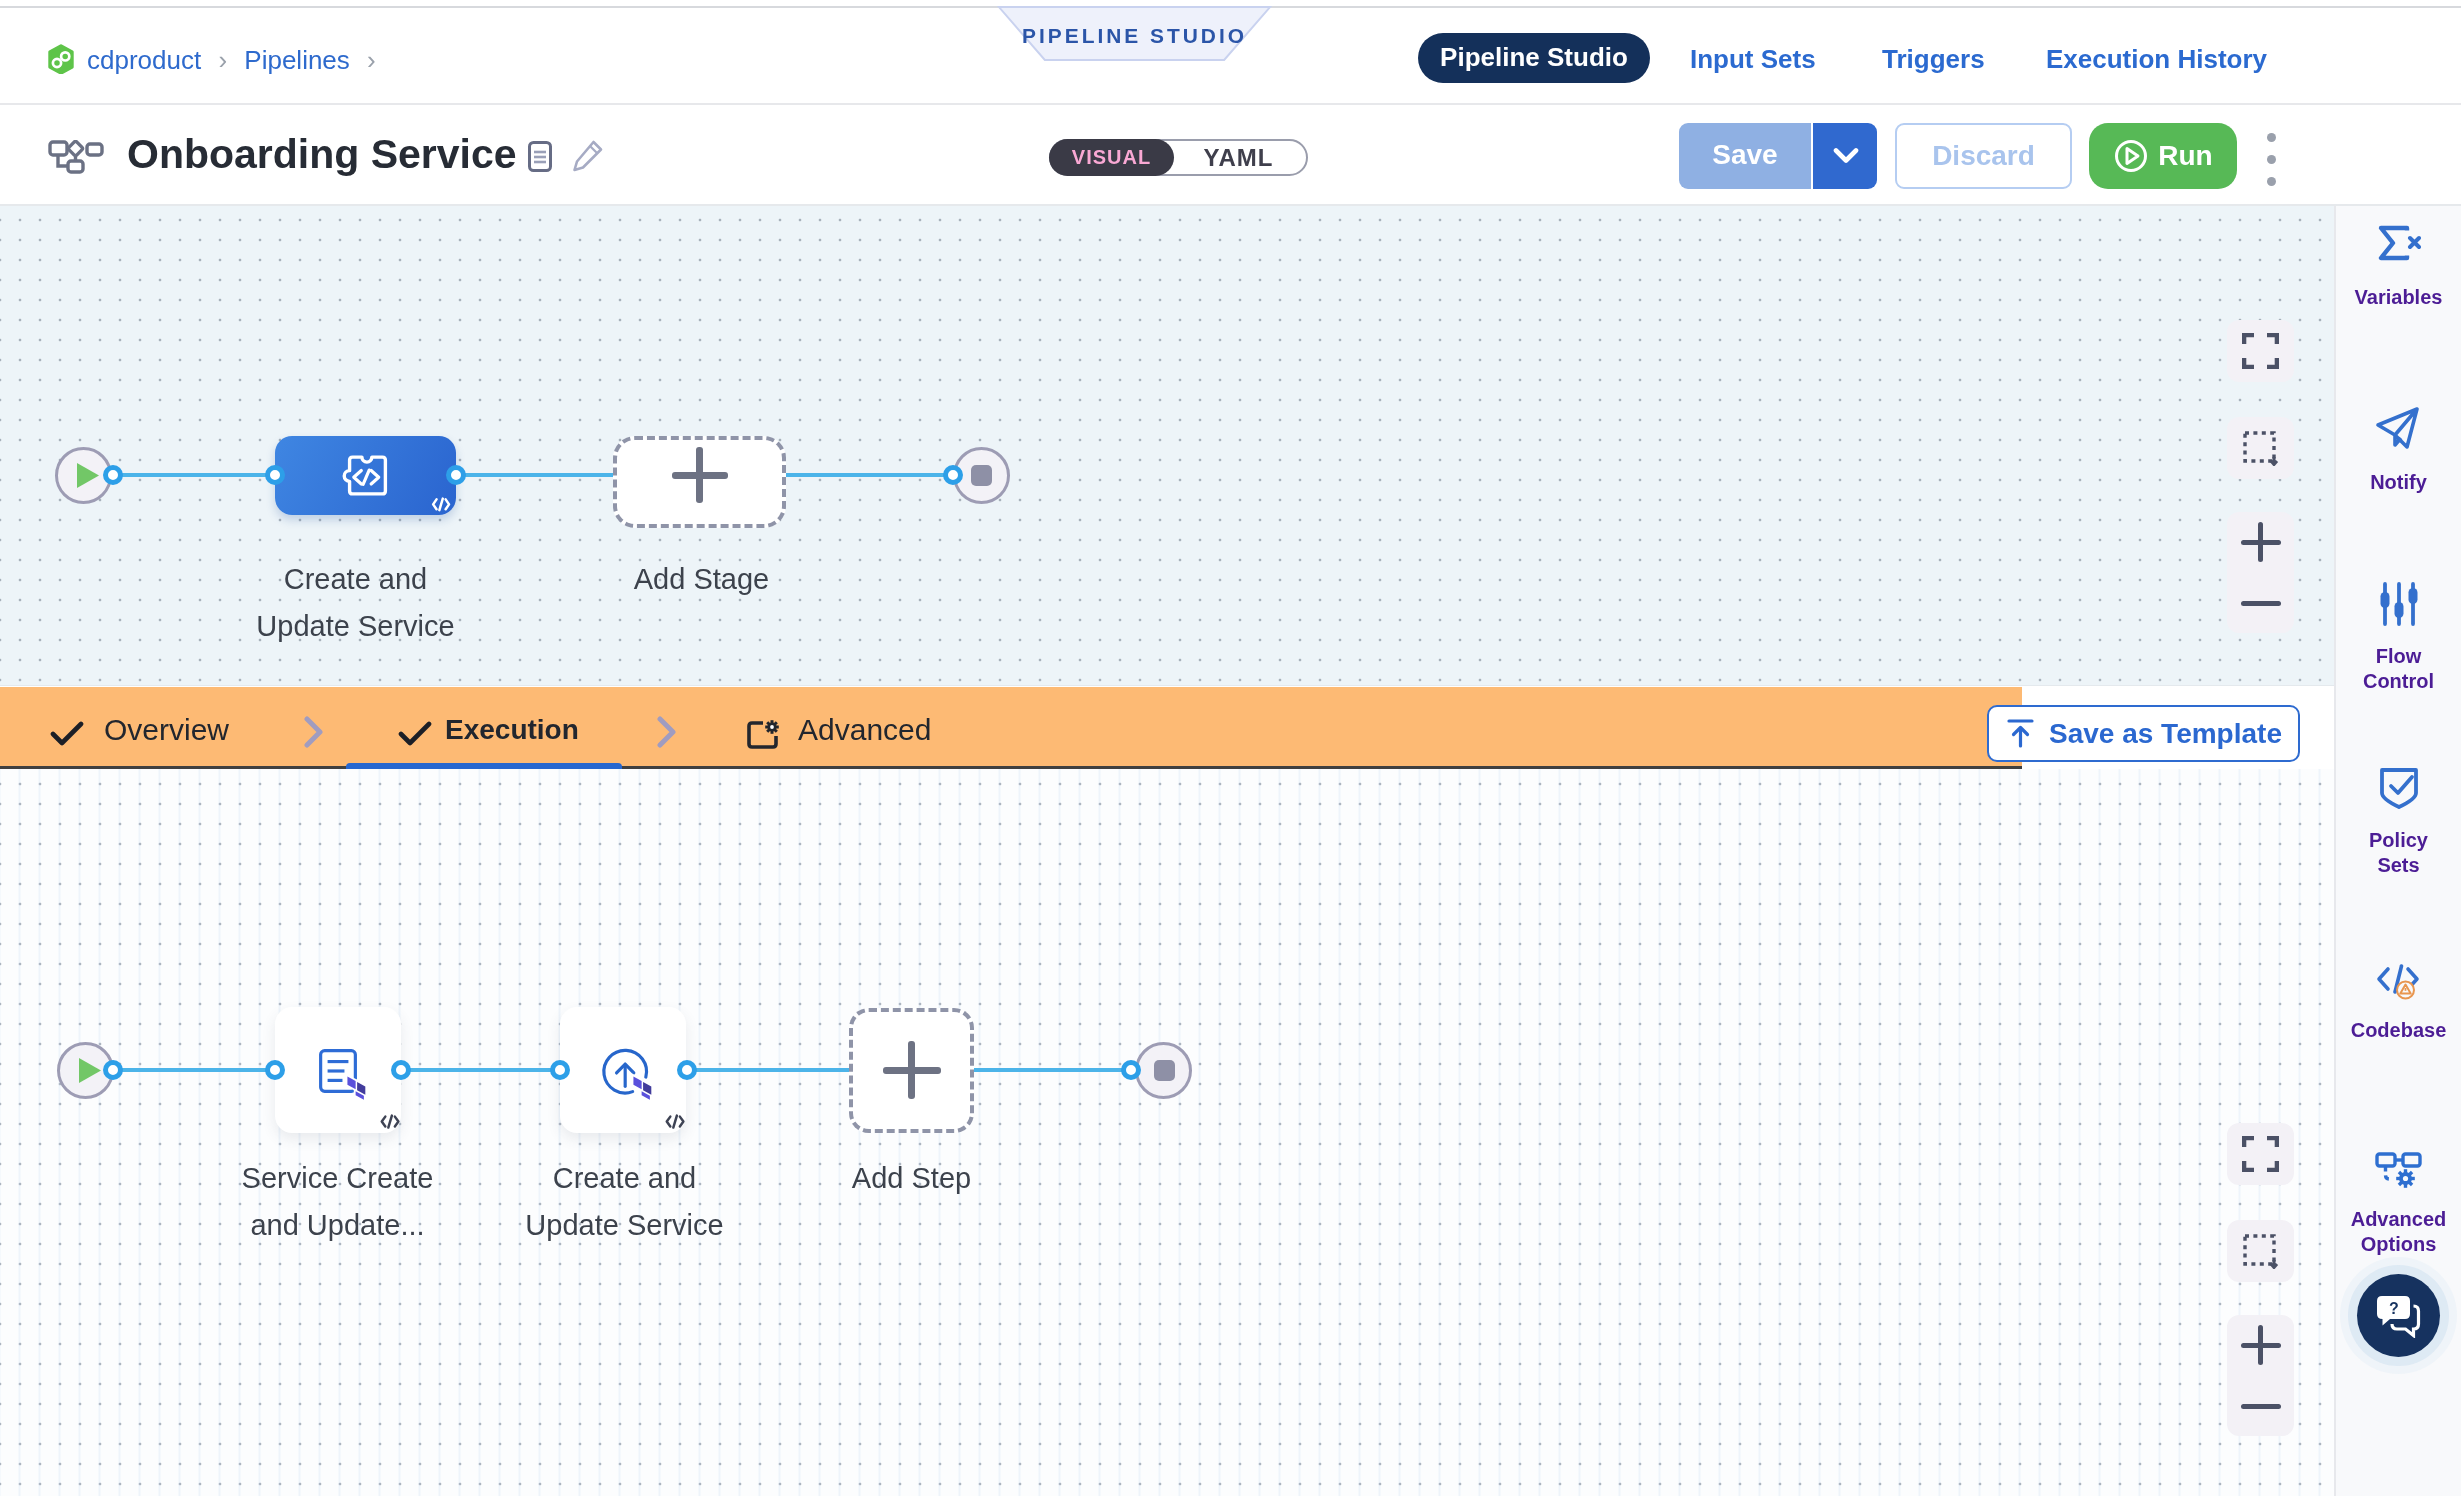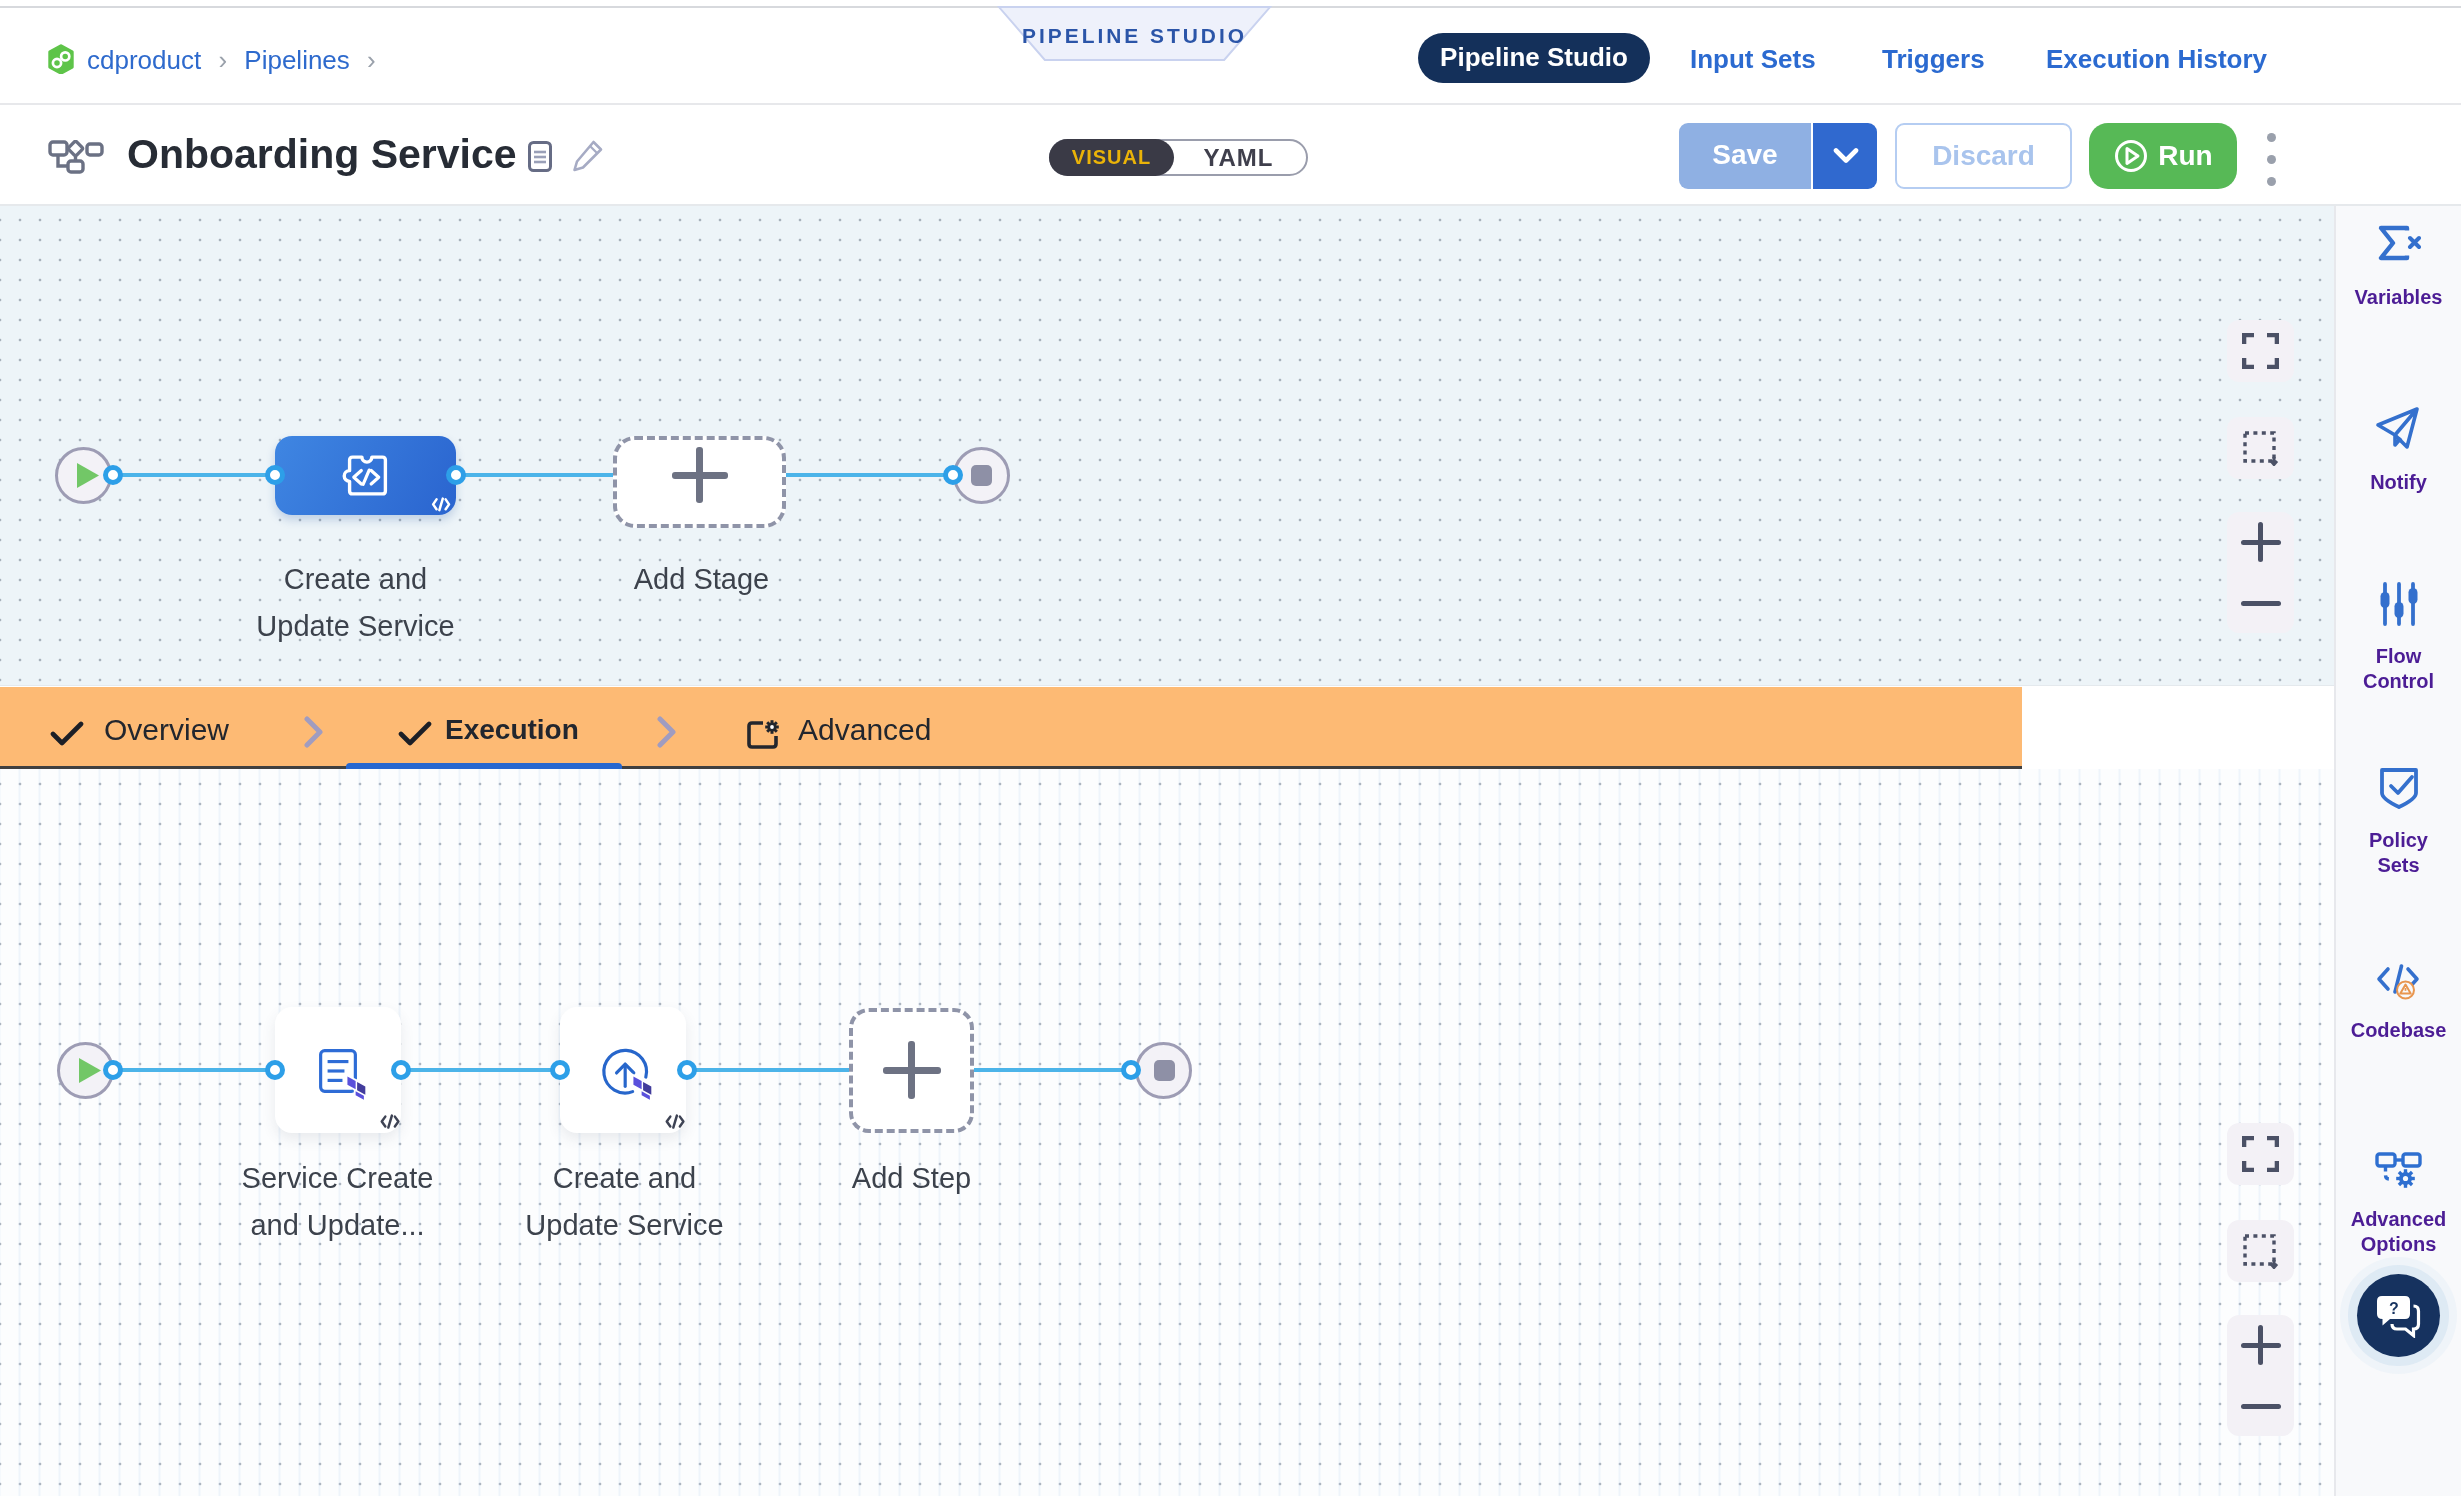--- a/index.html
+++ b/index.html
@@ -14,21 +14,21 @@
 #crumbs .sep { color:#9aa1ab; padding:0 10px; }
 #pill-ps { left:1418px; top:33px; width:232px; height:50px; background:#14305a; border-radius:26px; color:#fff; font-size:26px; font-weight:bold; text-align:center; line-height:49px; }
 .hlink { top:44px; font-size:26px; font-weight:bold; color:#2b6ad0; }
 
 
 #hdr2 { left:0; top:107px; width:2462px; height:99px; background:#fff; border-bottom:2px solid #e6e9ec; }
 #title { left:127px; top:24px; font-size:41px; font-weight:bold; color:#272c35; }
 
 
 #toggle { left:1049px; top:32px; width:259px; height:37px; border:2px solid #9a9dac; border-radius:19px; background:#fff; }
-#toggle .dark { position:absolute; left:-2px; top:-2px; width:125px; height:37px; background:#3a3a46; border-radius:19px; color:#eab308; font-size:20px; font-weight:bold; text-align:center; line-height:37px; letter-spacing:1px; }
+#toggle .dark { position:absolute; left:-2px; top:-2px; width:125px; height:37px; background:#3a3a46; border-radius:19px; color:#f9a8d4; font-size:20px; font-weight:bold; text-align:center; line-height:37px; letter-spacing:1px; }
 #toggle .yaml { position:absolute; right:0; top:0; width:135px; height:33px; color:#3f3f4c; font-size:24px; font-weight:bold; text-align:center; line-height:33px; letter-spacing:1px; }
 
 
 #btn-save { left:1679px; top:16px; width:198px; height:66px; border-radius:9px; overflow:hidden; display:flex; }
 #btn-save .main { width:132px; height:66px; background:#8fb0e3; color:#fff; font-size:28px; font-weight:bold; text-align:center; line-height:64px; }
 #btn-save .chev { width:66px; height:66px; background:#3069cf; border-left:2px solid #fff; position:relative; }
 #btn-discard { left:1895px; top:16px; width:177px; height:66px; border-radius:9px; border:2px solid #b5cdf2; background:#fff; color:#a9c4ed; font-size:28px; font-weight:bold; text-align:center; line-height:62px; }
 #btn-run { left:2089px; top:16px; width:148px; height:66px; border-radius:19px; background:#57b956; color:#fff; font-size:28px; font-weight:bold; display:flex; align-items:center; justify-content:center; gap:9px; }
 #dots3 { left:2266px; top:26px; width:10px; }
 #dots3 i { display:block; width:9px; height:9px; border-radius:50%; background:#9aa0ac; margin:0 auto 13px; }
@@ -224,20 +224,29 @@
       <rect x="-1.5" y="-6.8" width="3" height="13.6"></rect>
       <rect x="-1.5" y="-6.8" width="3" height="13.6" transform="rotate(45)"></rect>
       <rect x="-1.5" y="-6.8" width="3" height="13.6" transform="rotate(90)"></rect>
       <rect x="-1.5" y="-6.8" width="3" height="13.6" transform="rotate(135)"></rect>
       <circle r="4.6"></circle>
       <circle r="1.9" fill="#ffffff"></circle>
     </g>
   </svg>
   <div class="abs tabtxt" style="left:798px;top:26px;">Advanced</div>
   <div class="abs" id="tab-underline"></div>
+  <div class="abs" id="btn-template">
+    <svg width="31" height="31" viewBox="0 0 31 31">
+      <g fill="none" stroke="#2b68d0" stroke-width="3.2" stroke-linecap="round" stroke-linejoin="round">
+        <line x1="4" y1="3" x2="27" y2="3"></line>
+        <path d="M15.5 28 L15.5 10 M8.5 16.5 L15.5 9.5 L22.5 16.5"></path>
+      </g>
+    </svg>
+    <span>Save as Template</span>
+  </div>
 </div>
 
 <div class="abs" id="canvas2">
   <div class="wire" style="left:113px;top:299px;width:1047px;"></div>
   <div class="endcap" style="left:57px;top:273px;"></div>
   <svg class="abs" style="left:77px;top:287px" width="26" height="29" viewBox="0 0 26 29">
       <path d="M2 2 L24 14.5 L2 27 Z" fill="#72c767"></path>
     </svg>
   <div class="port" style="left:103px;top:291px;"></div>
 

